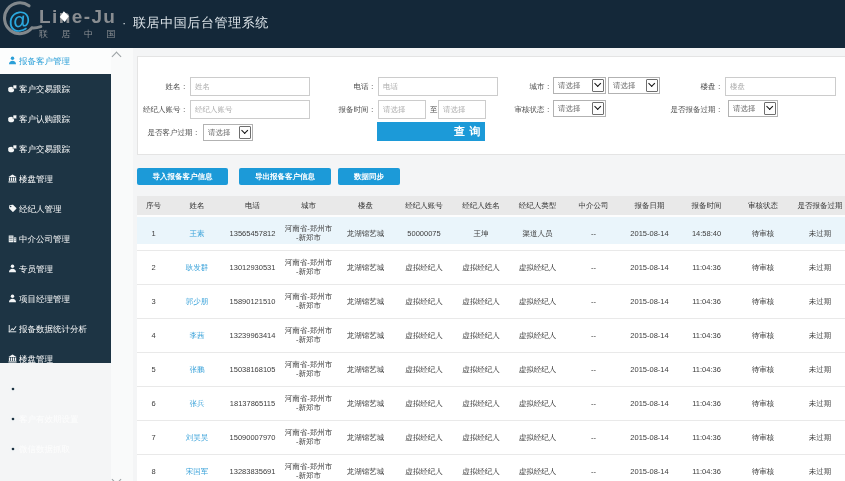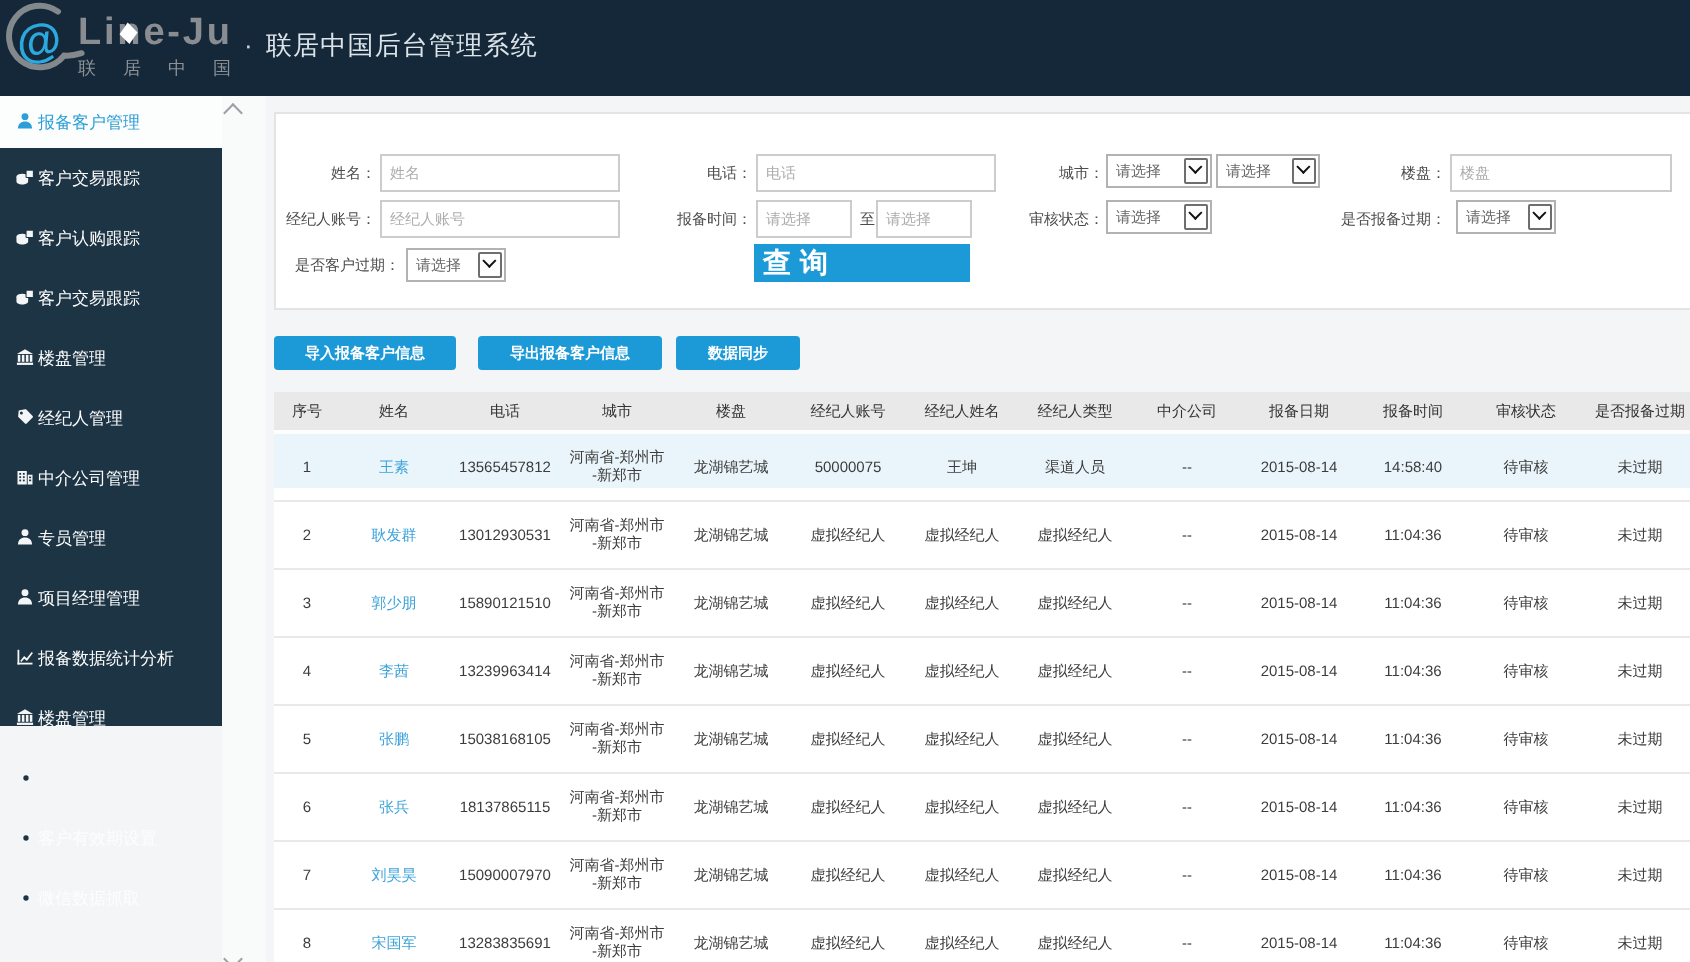--- a/index.html
+++ b/index.html
@@ -27,21 +27,21 @@
 #car-b{bottom:-2px;transform:rotate(225deg)}
 
 #fb{position:absolute;left:137px;top:56px;width:712px;height:99px;background:#fff;border:1px solid #e4e4e4}
 .lb{position:absolute;height:19px;line-height:19px;text-align:right;font-size:7.5px;color:#4c4c4c;white-space:nowrap}
 .inp{position:absolute;height:19px;line-height:17px;border:1px solid #ccc;background:#fff;font-size:7.5px;color:#adadad;padding-left:4px;white-space:nowrap;overflow:hidden}
 .sel{position:absolute;height:17px;border:1px solid #b2b2b2;background:#fff}
 .sel i{font-style:normal;position:absolute;left:4px;top:0;line-height:15px;color:#686868;font-size:7.5px}
 .sel b{position:absolute;right:1px;top:1px;width:12px;height:13px;border:1px solid #6e6e6e;background:#fdfdfd;border-radius:1px}
 .sel b::after{content:"";position:absolute;left:2px;top:1.4px;width:4.4px;height:4.4px;border-right:1.9px solid #111;border-bottom:1.9px solid #111;transform:rotate(45deg)}
 #zhi{position:absolute;font-size:7.5px;color:#4c4c4c}
-#qbtn{position:absolute;left:239px;top:65px;width:108px;height:19px;background:#1c9ad8;color:#fff;font-size:14px;font-weight:bold;text-align:left;line-height:19px;letter-spacing:4.5px;text-indent:4.5px}
+#qbtn{position:absolute;left:239px;top:65px;width:108px;height:19px;background:#1c9ad8;color:#fff;font-size:11px;font-weight:bold;text-align:right;line-height:19px;letter-spacing:4.5px;text-indent:4.5px}
 
 .abtn{position:absolute;top:168px;height:17px;background:#1c9ad8;color:#fff;font-size:7.5px;font-weight:bold;text-align:center;line-height:17px;border-radius:2px}
 
 #tbl{position:absolute;left:137px;top:196px;width:712px}
 table{border-collapse:collapse;table-layout:fixed;width:712px;background:#fff}
 th{height:20px;background:#e9e9e9;font-weight:normal;font-size:7.5px;color:#333;border-bottom:2px solid #fdfdfd}
 td{height:34px;font-size:7.5px;color:#3c3c3c;text-align:center;border-bottom:1px solid #e9e9e9;line-height:9px;overflow:hidden}
 tr.r1 td{background:linear-gradient(to bottom,#eaf5fb 0,#eaf5fb 27px,#fff 27px)}
 td.nm{color:#3ba3da}
 </style>

